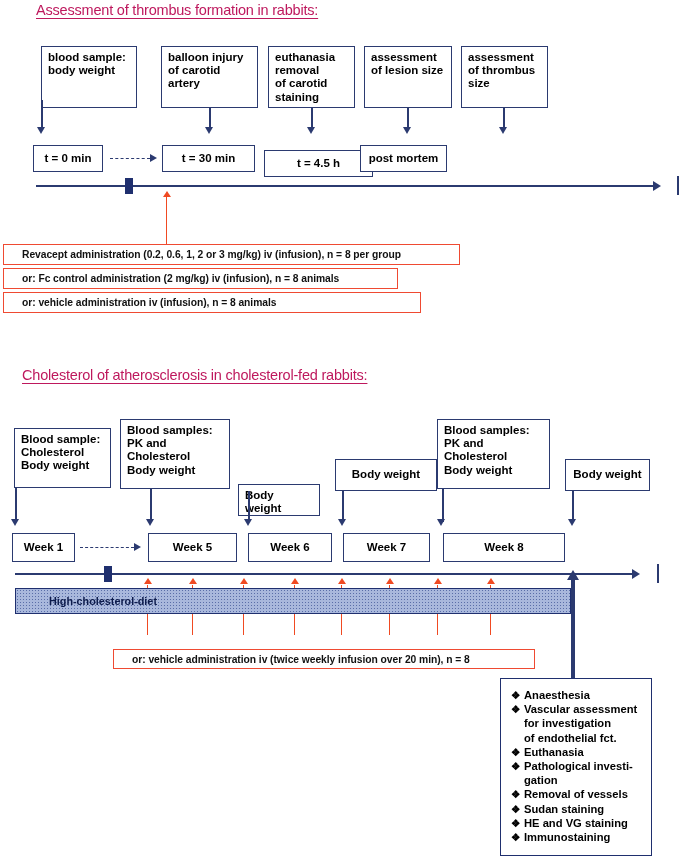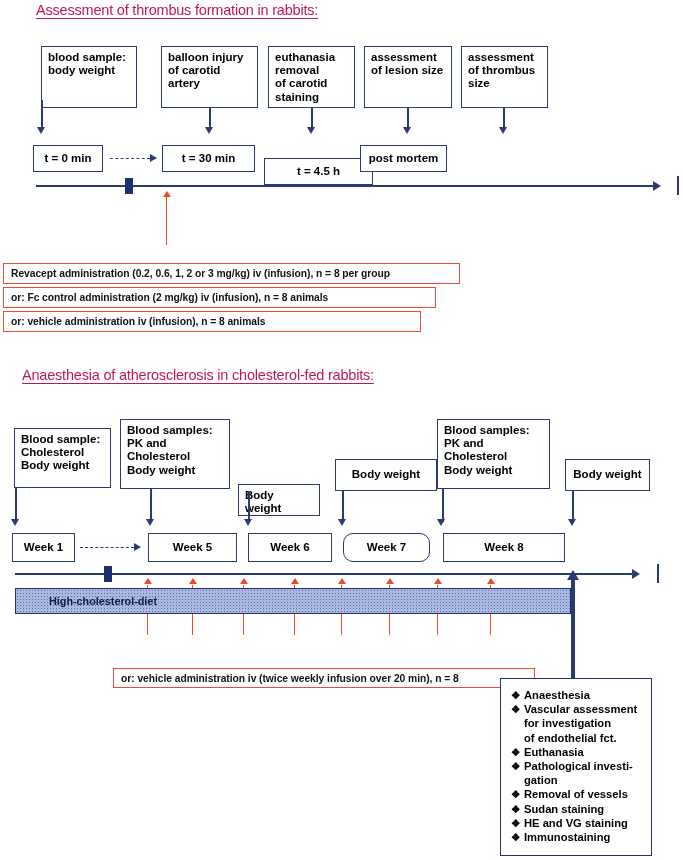--- a/index.html
+++ b/index.html
@@ -50,23 +50,22 @@
     border-top:4.5px solid transparent;border-bottom:4.5px solid transparent;
     border-left:7px solid #2b3a70;}
 
   
   .redbox{
     border:1.3px solid #ef4a32;
     background-color:#ffffff;
     background-image:radial-gradient(#b9b9c9 0.6px, transparent 0.7px);
     background-size:4px 4px;
     font-size:10.3px;font-weight:bold;color:#111;
-    display:flex;align-items:center;padding-left:7px;white-space:nowrap;
+    display:flex;align-items:center;padding-left:18px;white-space:nowrap;
     letter-spacing:-0.05px;
-    margin-top:19px;
   }
 
   
   .rline{position:absolute;width:1.3px;background:#f04a22;}
   .rhead{position:absolute;width:0;height:0;
     border-left:4px solid transparent;border-right:4px solid transparent;
     border-bottom:6.5px solid #f04a22;}
 
   
   .dietbar{
@@ -134,39 +133,39 @@
   <div class="ahead" style="left:306.5px;top:127px;"></div>
 
   <div class="vline" style="left:407px;top:108px;height:21px;"></div>
   <div class="ahead" style="left:402.5px;top:127px;"></div>
 
   <div class="vline" style="left:503px;top:108px;height:21px;"></div>
   <div class="ahead" style="left:498.5px;top:127px;"></div>
 
   <div class="abs navybox center" style="left:33px;top:145px;width:70px;height:27px;">t = 0 min</div>
   <div class="abs navybox center" style="left:162px;top:145px;width:93px;height:27px;">t = 30 min</div>
-  <div class="abs navybox center" style="left:264px;top:158px;width:109px;height:27px;">t = 4.5 h</div>
+  <div class="abs navybox center" style="left:264px;top:150px;width:109px;height:27px;">t = 4.5 h</div>
   <div class="abs navybox center" style="left:360px;top:145px;width:87px;height:27px;">post mortem</div>
 
   <div class="dashdot" style="left:110px;top:158px;width:40px;"></div>
   <div class="dashdot-head" style="left:150px;top:154px;"></div>
 
   <div class="timeline" style="left:36px;top:185px;width:620px;"></div>
   <div class="timeline-head" style="left:653px;top:181px;"></div>
   <div class="tl-tick" style="left:677px;top:176px;height:19px;"></div>
   <div class="tl-marker" style="left:125px;top:178px;width:8px;height:16px;"></div>
 
   <div class="rline" style="left:166px;top:197px;height:48px;"></div>
   <div class="rhead" style="left:162.5px;top:191px;"></div>
 
   <div class="abs redbox" style="left:3px;top:244px;width:457px;height:21px;">Revacept administration (0.2, 0.6, 1, 2 or 3  mg/kg) iv (infusion), n = 8 per group</div>
-  <div class="abs redbox" style="left:3px;top:268px;width:433px;height:21px;">or: Fc control administration (2 mg/kg) iv (infusion), n = 8 animals</div>
+  <div class="abs redbox" style="left:3px;top:268px;width:395px;height:21px;">or: Fc control administration (2 mg/kg) iv (infusion), n = 8 animals</div>
   <div class="abs redbox" style="left:3px;top:292px;width:418px;height:21px;">or: vehicle administration iv (infusion), n = 8 animals</div>
 
-  <div class="abs section-title" style="left:22px;top:367px;">Anaesthesia of atherosclerosis in cholesterol-fed rabbits:</div>
+  <div class="abs section-title" style="left:22px;top:367px;">Cholesterol of atherosclerosis in cholesterol-fed rabbits:</div>
 
   <div class="abs navybox" style="left:14px;top:428px;width:97px;height:60px;">
     <span class="ln">Blood sample:</span>
     <span class="ln"> Cholesterol</span>
     <span class="ln"> Body weight</span>
   </div>
 
   <div class="abs navybox" style="left:120px;top:419px;width:110px;height:70px;">
     <span class="ln">Blood samples:</span>
     <span class="ln">PK and</span>
@@ -204,21 +203,21 @@
 
   <div class="vline thick" style="left:442px;top:489px;height:33px;"></div>
   <div class="ahead" style="left:437px;top:519px;"></div>
 
   <div class="vline" style="left:572px;top:491px;height:31px;"></div>
   <div class="ahead" style="left:567.5px;top:519px;"></div>
 
   <div class="abs navybox center" style="left:12px;top:533px;width:63px;height:29px;">Week 1</div>
   <div class="abs navybox center" style="left:148px;top:533px;width:89px;height:29px;">Week 5</div>
   <div class="abs navybox center" style="left:248px;top:533px;width:84px;height:29px;">Week 6</div>
-  <div class="abs navybox center" style="left:343px;top:533px;width:87px;height:29px;border-radius:10px;">Week 7</div>
+  <div class="abs navybox center" style="left:343px;top:533px;width:87px;height:29px;">Week 7</div>
   <div class="abs navybox center" style="left:443px;top:533px;width:122px;height:29px;">Week 8</div>
 
   <div class="dashdot" style="left:80px;top:547px;width:54px;"></div>
   <div class="dashdot-head" style="left:134px;top:543px;"></div>
 
   <div class="timeline" style="left:15px;top:573px;width:620px;"></div>
   <div class="timeline-head" style="left:632px;top:569px;"></div>
   <div class="tl-tick" style="left:657px;top:564px;height:19px;"></div>
   <div class="tl-marker" style="left:104px;top:566px;width:8px;height:16px;"></div>
 

